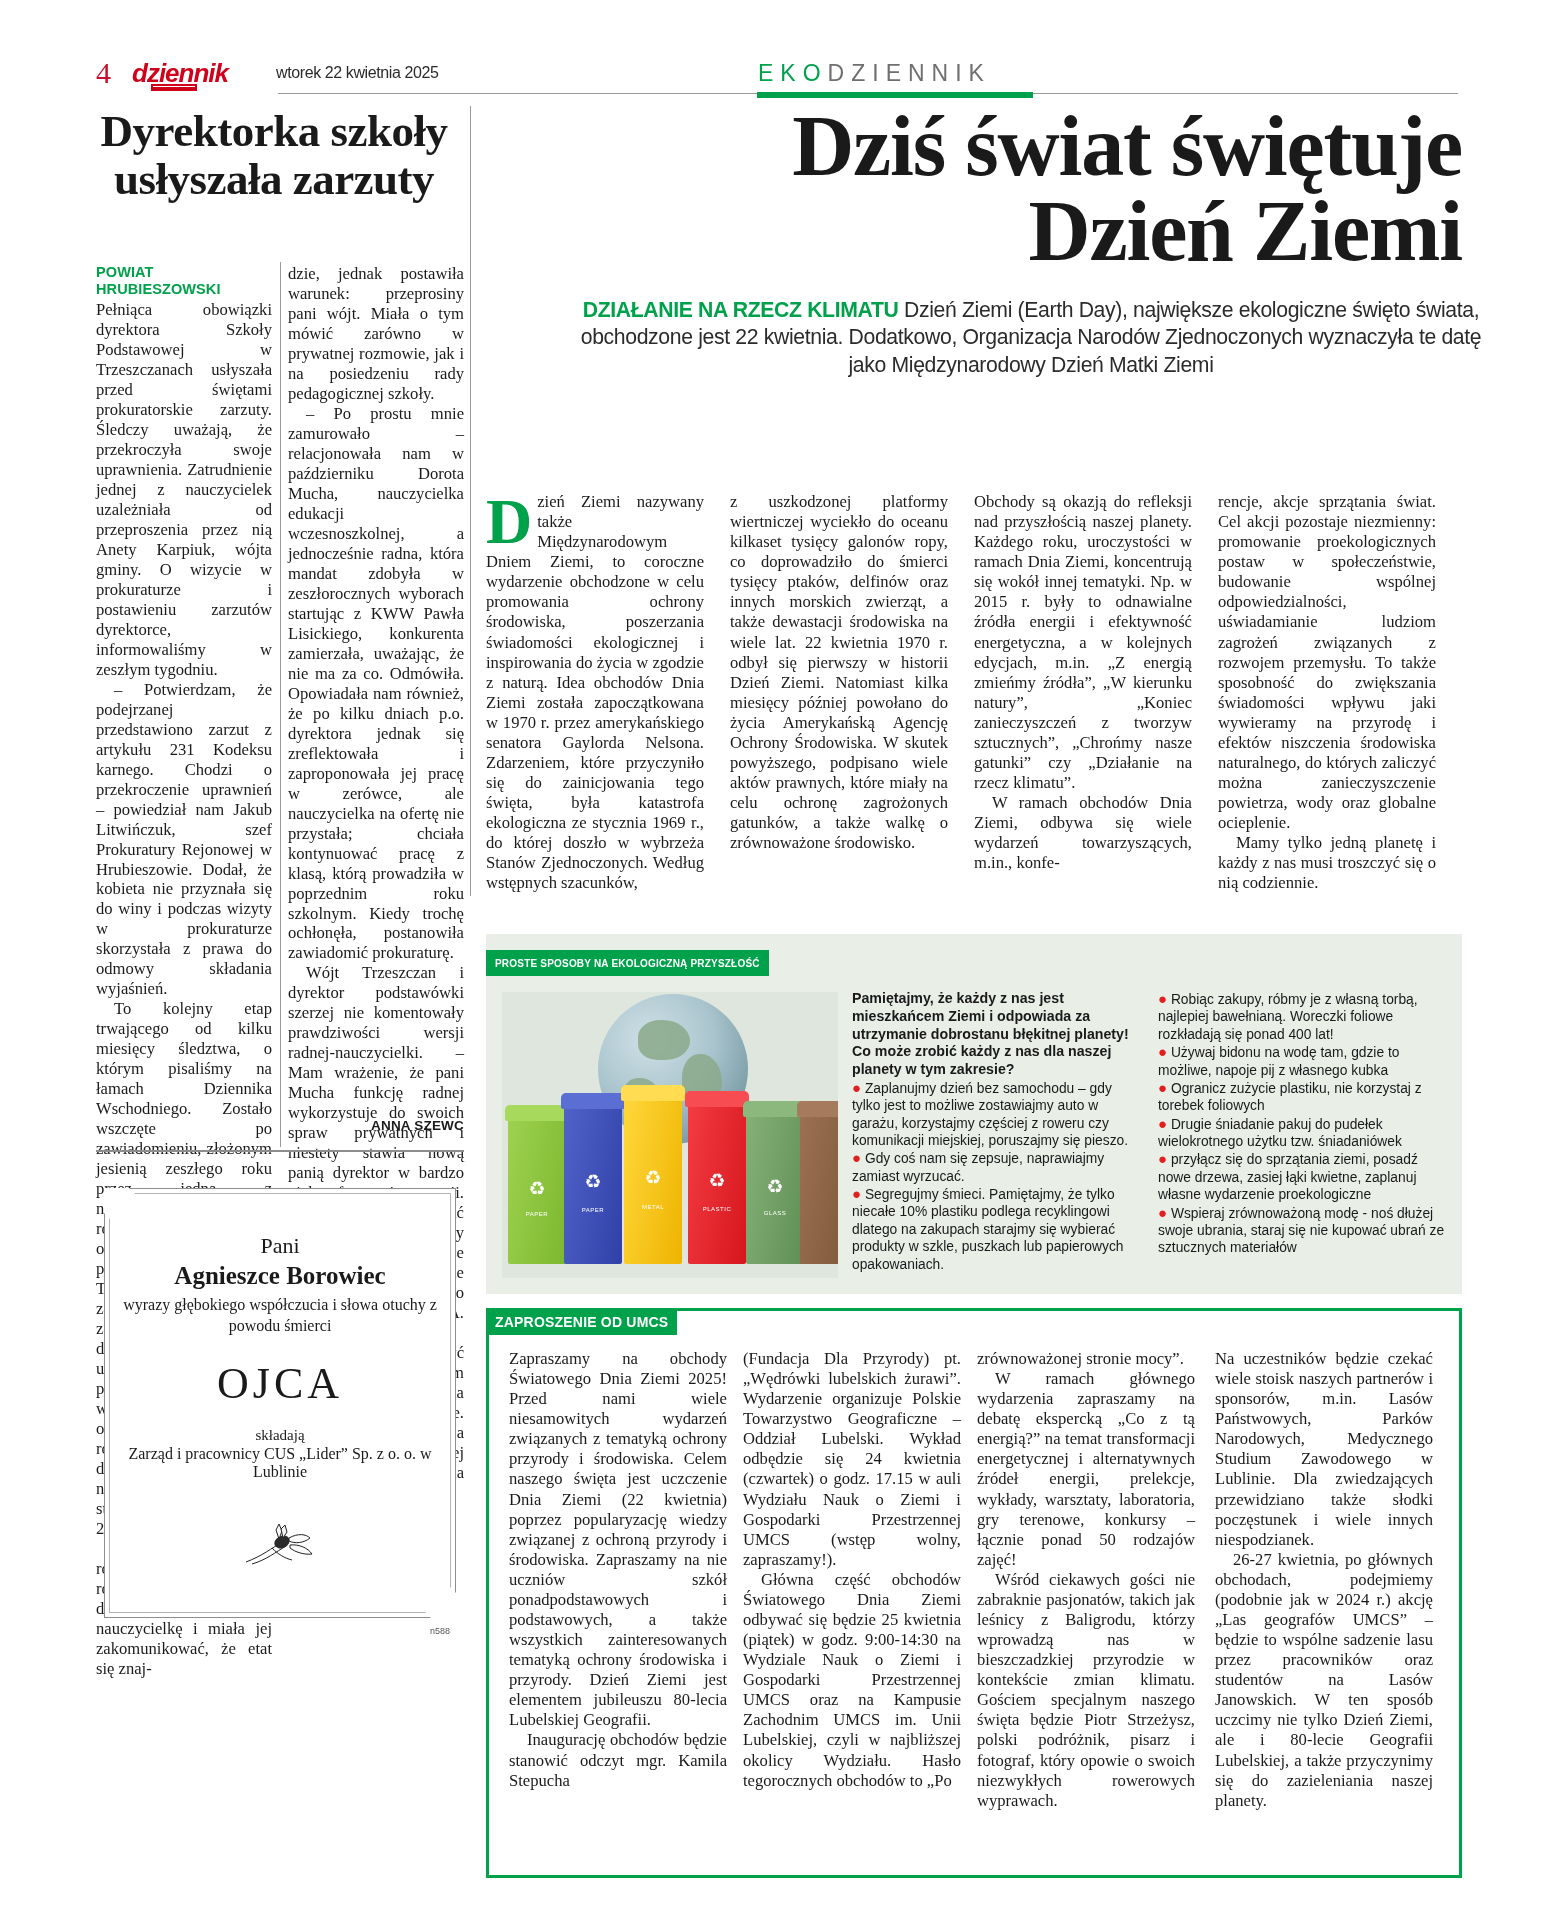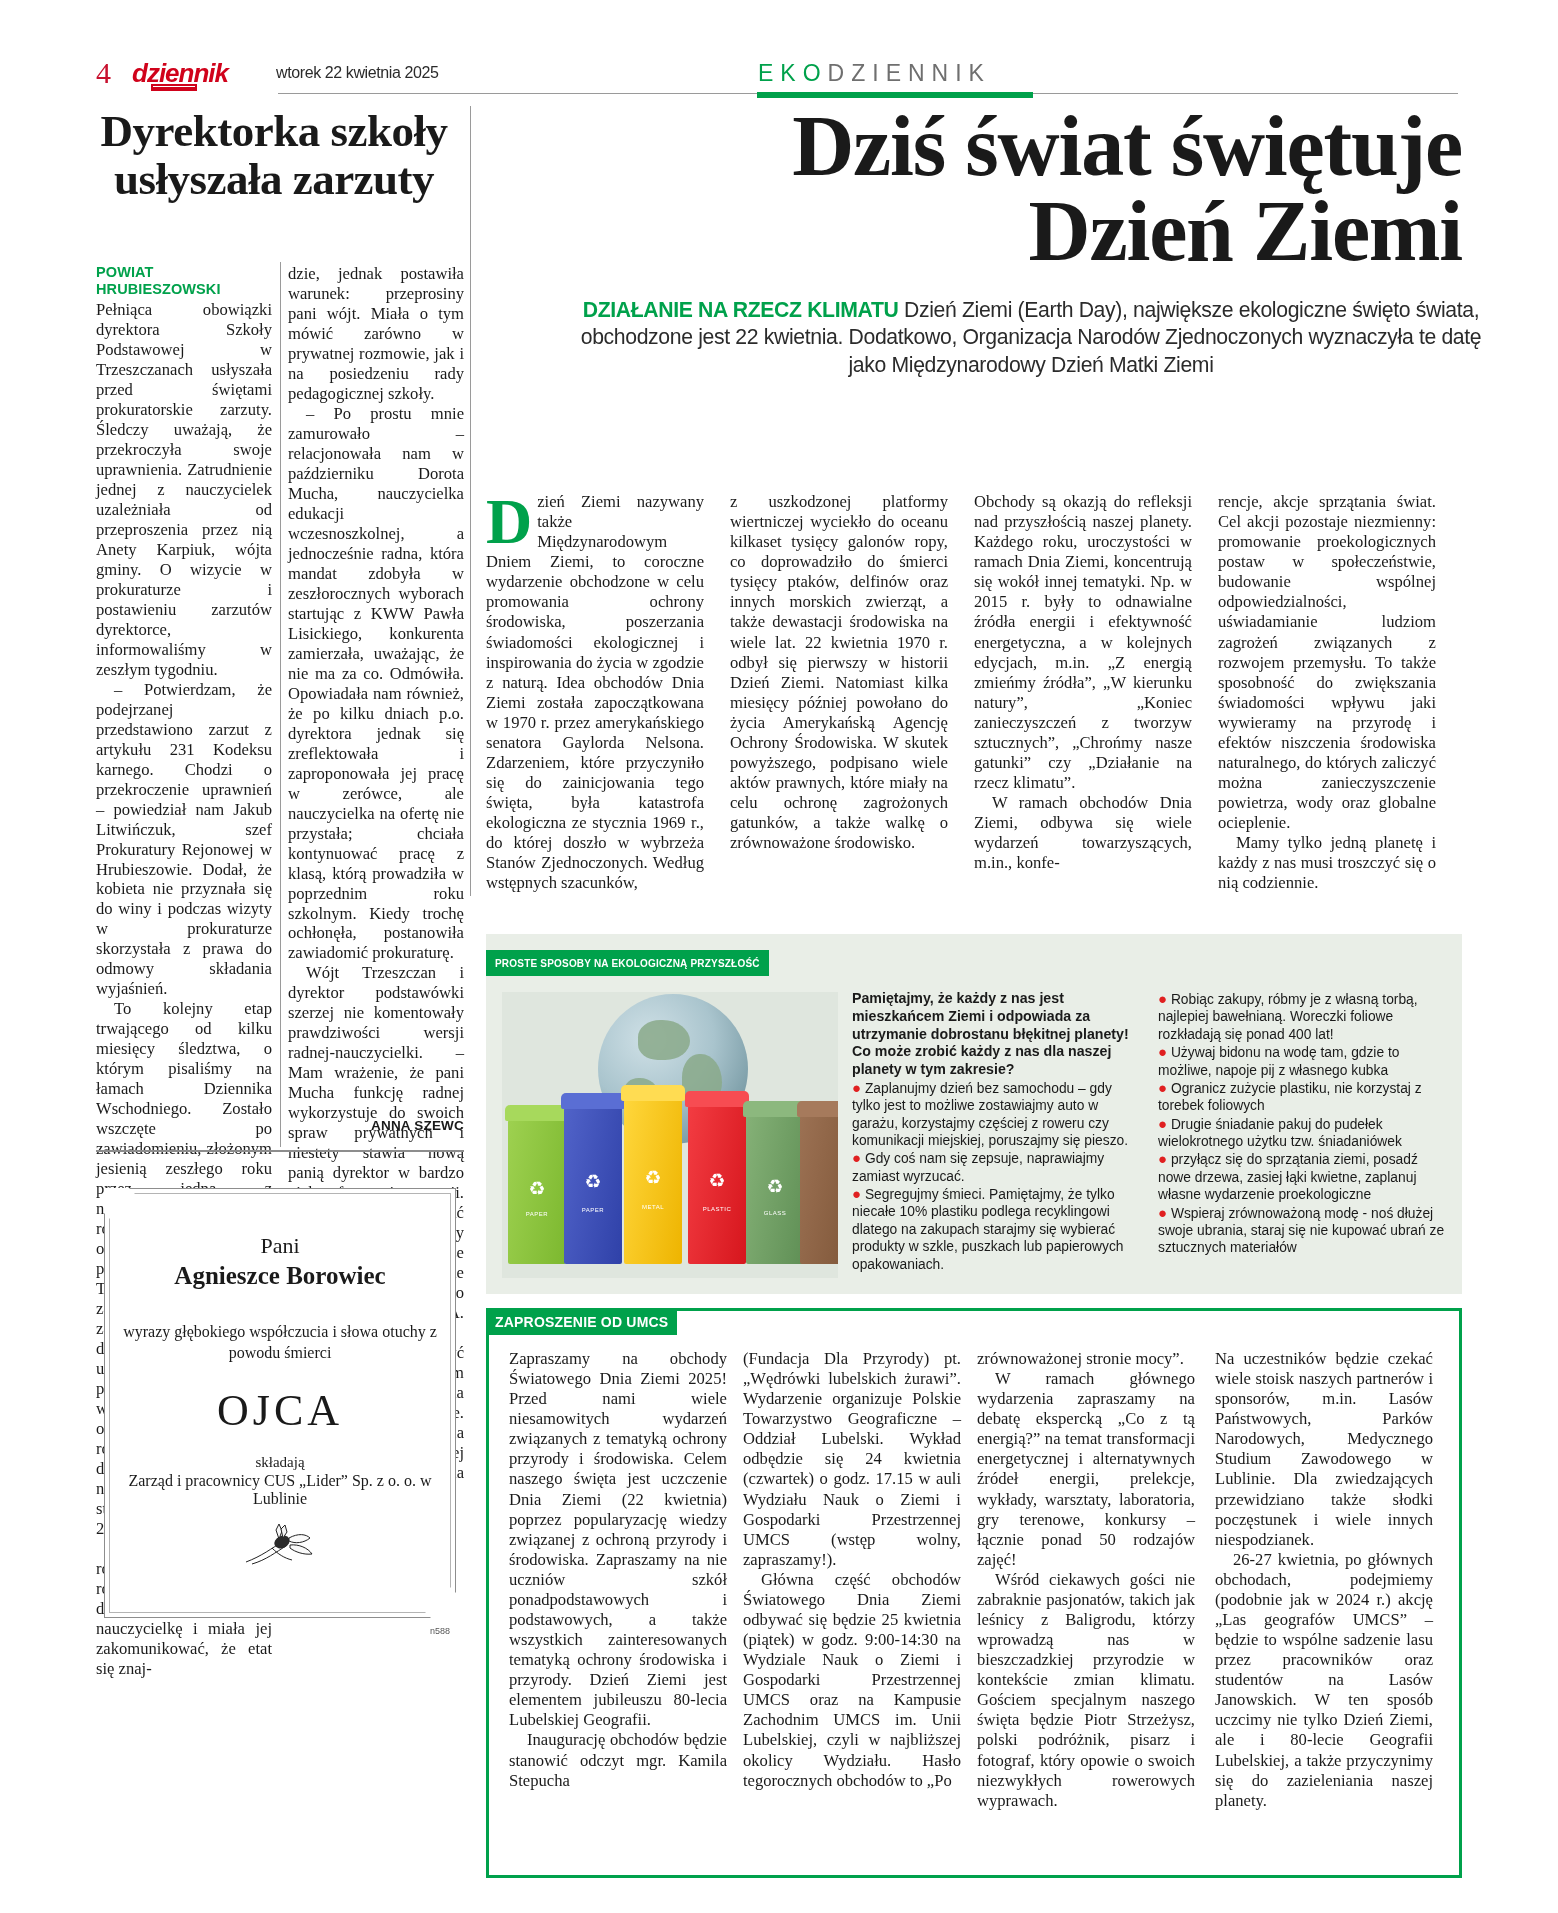--- a/index.html
+++ b/index.html
@@ -101,21 +101,21 @@
     border:1px solid #8d8d8d;
     clip-path: polygon(26px 0, 100% 0, 100% calc(100% - 26px), calc(100% - 26px) 100%, 0 100%, 0 26px);
   }
   .mem-inner { inset:5px; border:1px solid #b4b4b4; }
   .mem-body {
     position:absolute; left:0; right:0; top:44px;
     text-align:center; font-family:"Liberation Serif", serif;
   }
   .mem-l1 { font-size:22px; line-height:1.25; }
   .mem-l2 { font-size:25px; font-weight:bold; line-height:1.25; }
-  .mem-l3 { font-size:16px; line-height:1.3; margin-top:31px; padding:0 14px; }
+  .mem-l3 { font-size:16px; line-height:1.3; margin-top:4px; padding:0 14px; }
   .mem-big {
     font-size:44px; letter-spacing:4px; margin-top:22px;
     font-family:"Liberation Serif", serif;
   }
   .mem-l4 { font-size:15px; margin-top:18px; }
   .mem-l5 { font-size:16px; margin-top:1px; }
   .mem-flower {
     position:absolute; left:50%; top:334px; transform:translateX(-50%);
     width:76px; height:46px;
   }

